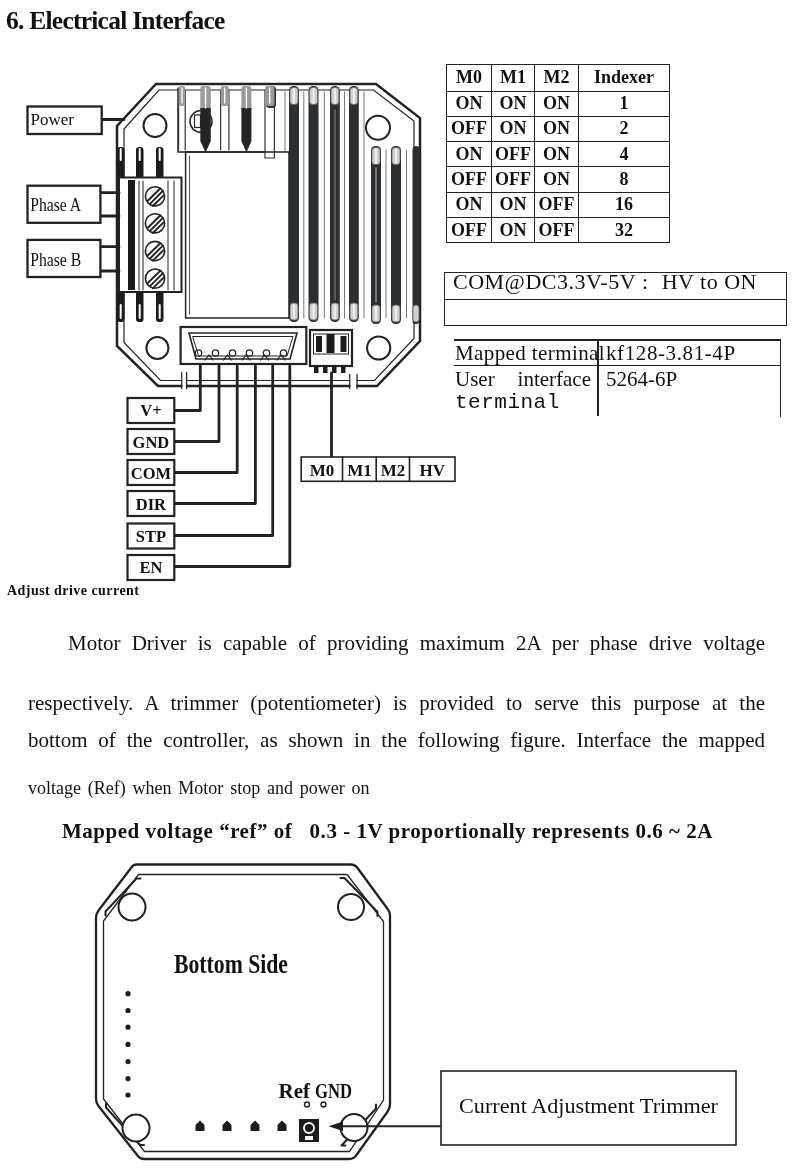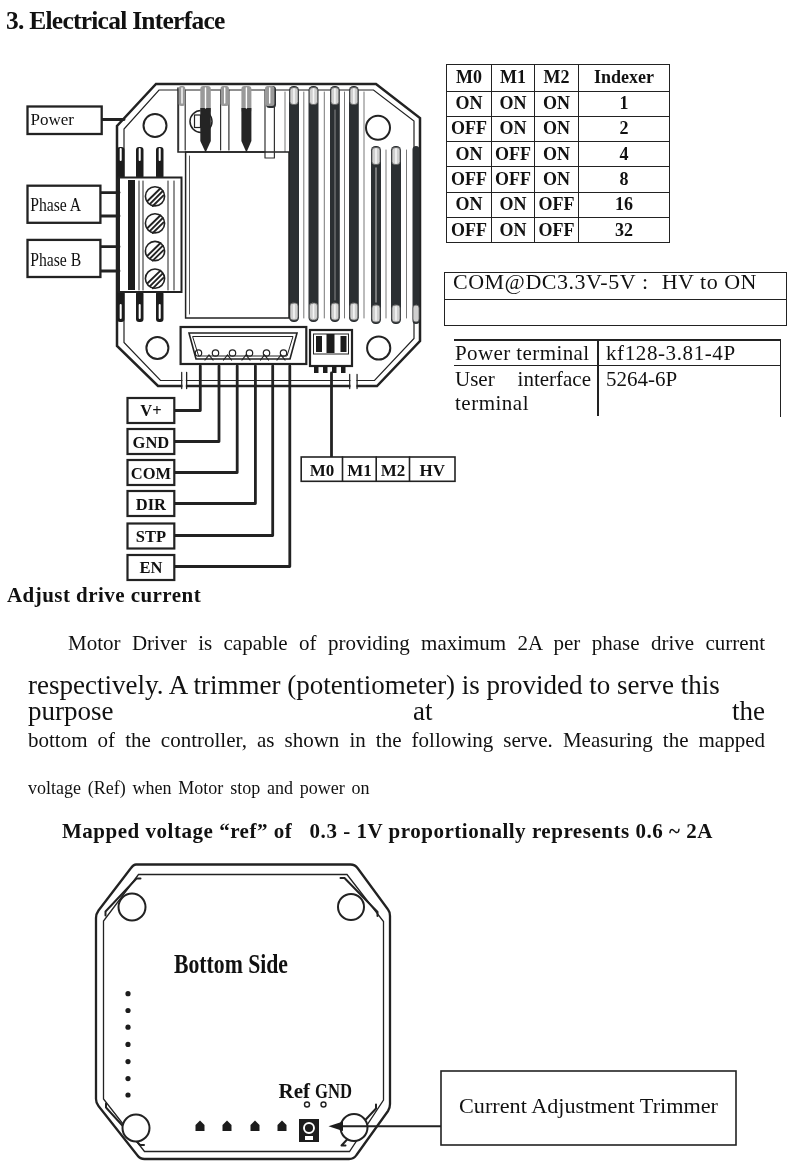--- a/index.html
+++ b/index.html
@@ -7,21 +7,21 @@
 .abs{position:absolute;}
 .hl{position:absolute;background:#222;}
 .vl{position:absolute;background:#222;}
 table.t1{border-collapse:collapse;position:absolute;left:446px;top:64px;font-weight:bold;font-size:18px;}
 table.t1 td{border:1.6px solid #222;text-align:center;padding:0;height:24.3px;}
 table.t1 tr:first-child td{height:25.5px;}
 </style>
 </head>
 <body>
 
-<div class="abs" style="left:6px;top:6px;font-size:25.5px;font-weight:bold;letter-spacing:-0.75px;">3. Electrical Interface</div>
+<div class="abs" style="left:6px;top:6px;font-size:25.5px;font-weight:bold;letter-spacing:-0.75px;">6. Electrical Interface</div>
 
 <table class="t1">
 <tbody>
       <tr>
         <td style="width:44px;">M0</td>
         <td style="width:42px;">M1</td>
         <td style="width:43px;">M2</td>
         <td style="width:90px;">Indexer</td>
       </tr>
 <tr>
@@ -64,31 +64,31 @@
   </table>
 
 <div class="abs" style="left:444px;top:272px;width:341px;height:52px;border:1.6px solid #222;font-size:22px;letter-spacing:0.5px;">
 <div style="height:26px;line-height:18px;padding-left:8px;border-bottom:1.6px solid #222;">COM@DC3.3V-5V<span style="margin:0 13px 0 6px;">:</span>HV to ON</div>
 </div>
 
 <div class="hl" style="left:454px;top:339px;width:327px;height:1.6px;"></div>
 <div class="hl" style="left:454px;top:364.5px;width:327px;height:1.6px;"></div>
 <div class="vl" style="left:597px;top:339px;width:1.6px;height:77px;"></div>
 <div class="vl" style="left:779.5px;top:339px;width:1.6px;height:78px;"></div>
-<div class="abs" style="left:455px;top:341px;font-size:21px;line-height:24px;letter-spacing:0.4px;">Power terminal</div>
+<div class="abs" style="left:455px;top:341px;font-size:21px;line-height:24px;letter-spacing:0.4px;">Mapped terminal</div>
 <div class="abs" style="left:606px;top:341px;font-size:21px;line-height:24px;letter-spacing:0.6px;">kf128-3.81-4P</div>
 <div class="abs" style="left:455px;top:367px;width:136px;font-size:21px;line-height:24px;text-align-last:justify;">User interface</div>
-<div class="abs" style="left:455px;top:391px;font-size:21px;line-height:24px;letter-spacing:0.5px;">terminal</div>
+<div class="abs" style="left:455px;top:391px;font-size:21px;line-height:24px;letter-spacing:0.5px;font-family:Liberation Mono, monospace;">terminal</div>
 <div class="abs" style="left:606px;top:367px;font-size:21px;line-height:24px;text-align:right;">5264-6P</div>
 
-<div class="abs" style="left:7px;top:583px;font-size:21px;font-weight:bold;letter-spacing:0.45px;">Adjust drive current</div>
-
-<div class="abs" style="left:28px;top:630px;width:737px;font-size:21px;line-height:26px;text-align-last:justify;padding-left:40px;width:697px;">Motor Driver is capable of providing maximum 2A per phase drive current</div>
-<div class="abs" style="left:28px;top:672px;width:737px;font-size:27px;line-height:26px;text-align-last:justify;">respectively. A trimmer (potentiometer) is provided to serve this purpose at the</div>
-<div class="abs" style="left:28px;top:727px;width:737px;font-size:21px;line-height:26px;text-align-last:justify;">bottom of the controller, as shown in the following serve. Measuring the mapped</div>
+<div class="abs" style="left:7px;top:583px;font-size:14px;font-weight:bold;letter-spacing:0.45px;">Adjust drive current</div>
+
+<div class="abs" style="left:28px;top:630px;width:737px;font-size:21px;line-height:26px;text-align-last:justify;padding-left:40px;width:697px;">Motor Driver is capable of providing maximum 2A per phase drive voltage</div>
+<div class="abs" style="left:28px;top:690px;width:737px;font-size:21px;line-height:26px;text-align-last:justify;">respectively. A trimmer (potentiometer) is provided to serve this purpose at the</div>
+<div class="abs" style="left:28px;top:727px;width:737px;font-size:21px;line-height:26px;text-align-last:justify;">bottom of the controller, as shown in the following figure. Interface the mapped</div>
 <div class="abs" style="left:28px;top:775px;font-size:18px;line-height:26px;word-spacing:2.3px;">voltage (Ref) when Motor stop and power on</div>
 
 <div class="abs" style="left:62px;top:819px;font-size:21px;font-weight:bold;letter-spacing:0.52px;">Mapped voltage “ref” of&nbsp;&nbsp; 0.3 - 1V proportionally represents 0.6&nbsp;~&nbsp;2A</div>
 
 <svg class="abs" style="left:0;top:80px;" width="470" height="505" viewBox="0 80 470 505" fill="none" stroke-linecap="round">
 <g stroke="#222">
 
   <path d="M156,84 L376,84 L420,118 L420,341 L377,386 L158,386 L117,346 L117,126 Z" stroke-width="2.5" fill="#fff"></path>
   <path d="M159,90 L373.5,90 L414,121 L414,338.5 L374.5,380.5 L160.5,380.5 L124,342.5 L124,129 Z" stroke-width="1.2"></path>
 

